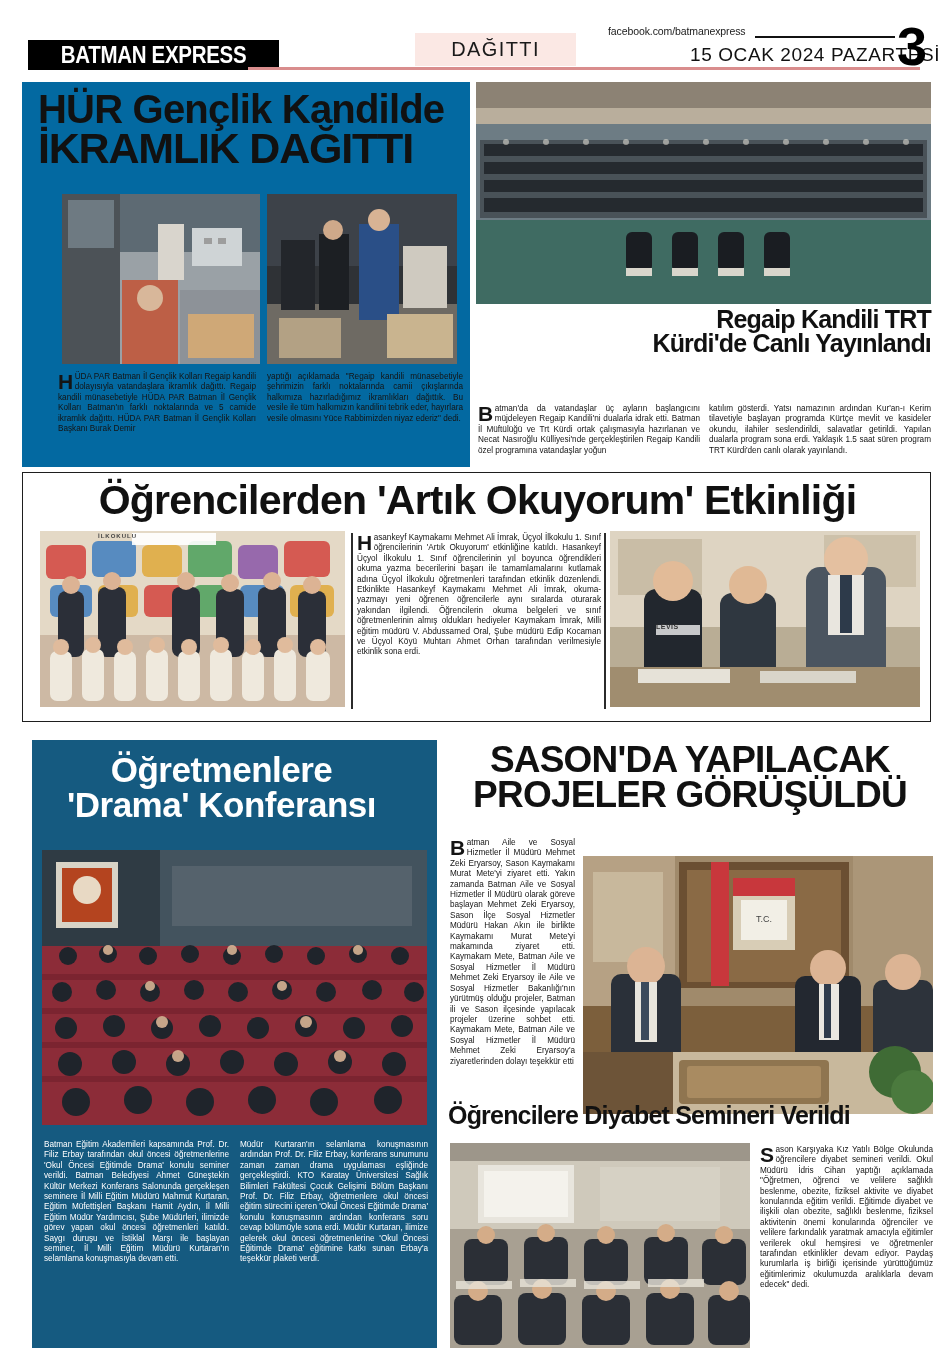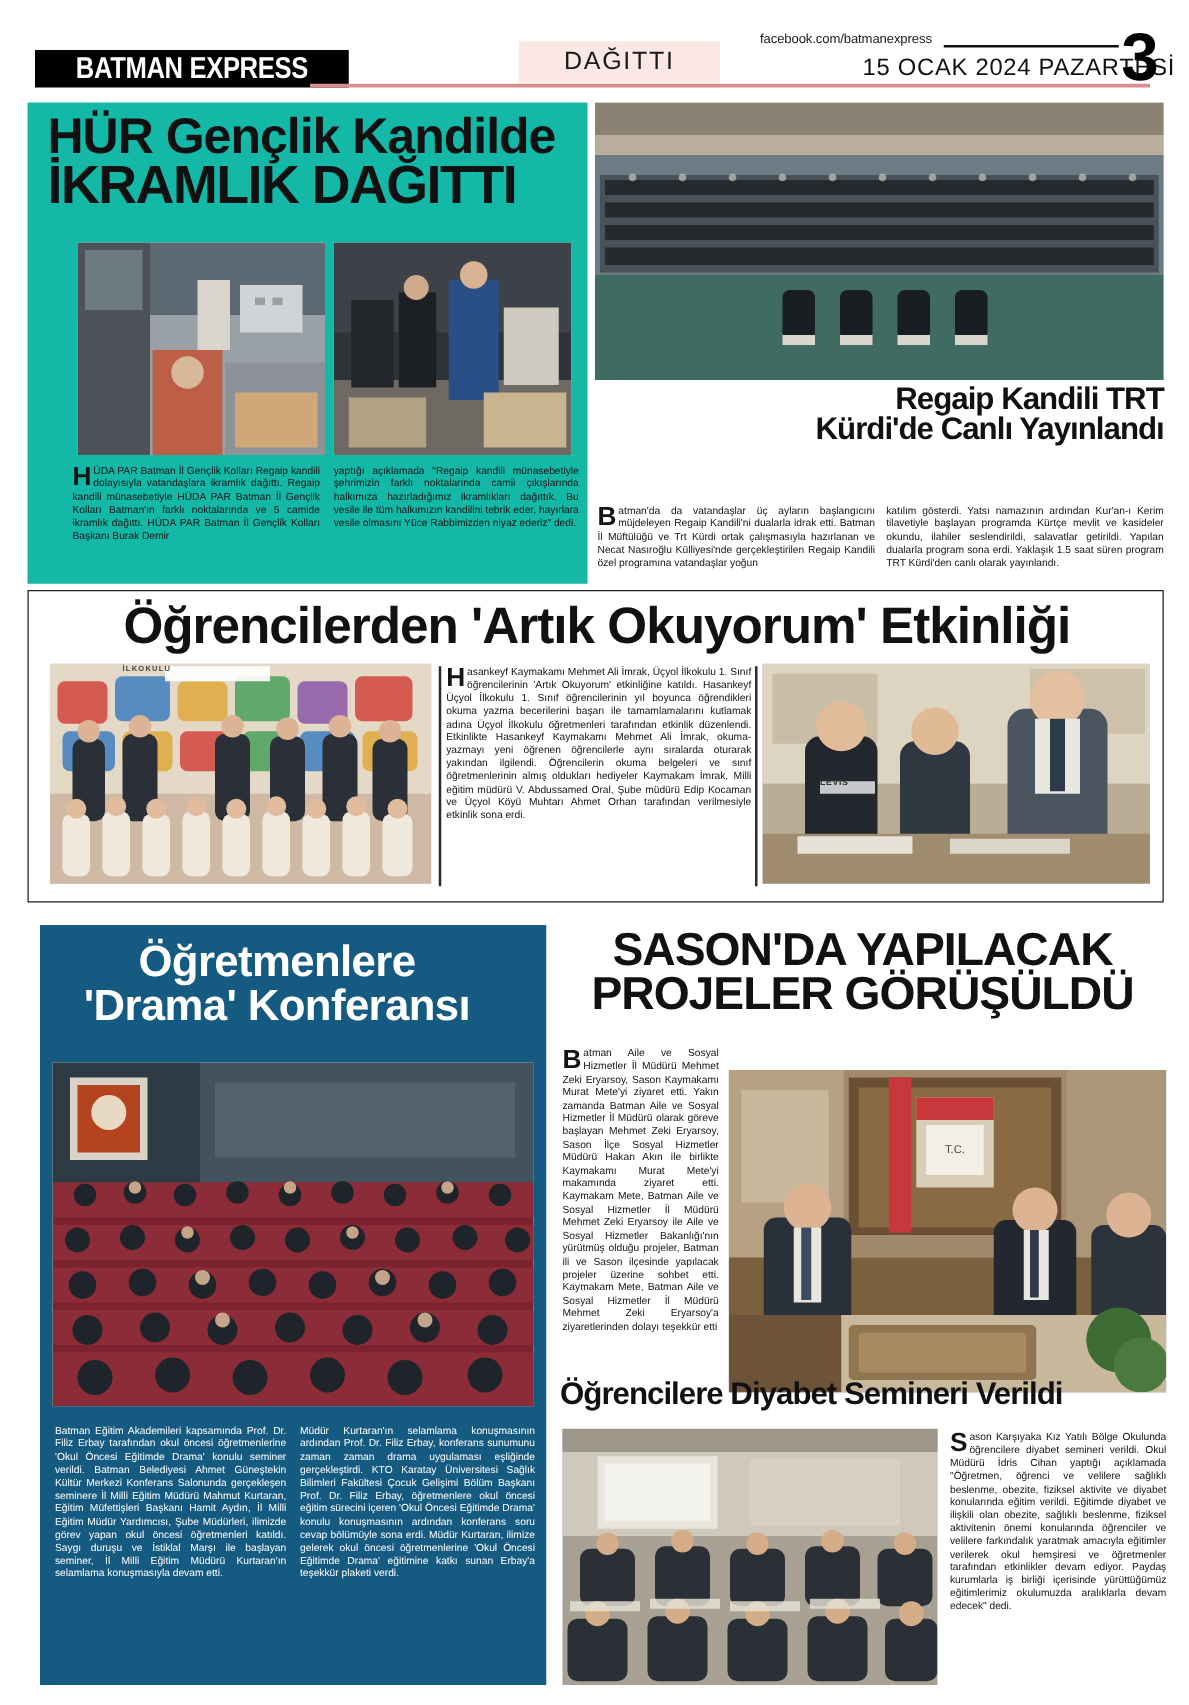--- a/index.html
+++ b/index.html
@@ -60,21 +60,21 @@
   }
   .dropcap::first-letter{
     float:left;font-size:21px;line-height:17px;font-weight:bold;
     padding-right:1.5px;padding-top:1px;
   }
 
   
   .photo{position:absolute;overflow:hidden;background:#b9b9b9;}
 
   
-  #a1{left:22px;top:82px;width:448px;height:385px;background:#14b8a6;}
+  #a1{left:22px;top:82px;width:448px;height:385px;background:#0369a1;}
   #a1-hl{position:absolute;left:16px;top:8px;width:420px;font-size:40px;}
   #a1-hl .l2{display:block;font-size:43px;letter-spacing:-1.2px;}
   #a1-ph1{left:40px;top:112px;width:198px;height:170px;}
   #a1-ph2{left:245px;top:112px;width:190px;height:170px;}
   #a1-c1{position:absolute;left:36px;top:290px;width:198px;}
   #a1-c2{position:absolute;left:245px;top:290px;width:196px;}
   #a2-ph{left:476px;top:82px;width:455px;height:222px;}
   #a2-hl{position:absolute;left:476px;top:308px;width:455px;font-size:25px;text-align:right;}
   #a2-c1{position:absolute;left:478px;top:404px;width:222px;}
   #a2-c2{position:absolute;left:709px;top:404px;width:222px;}

